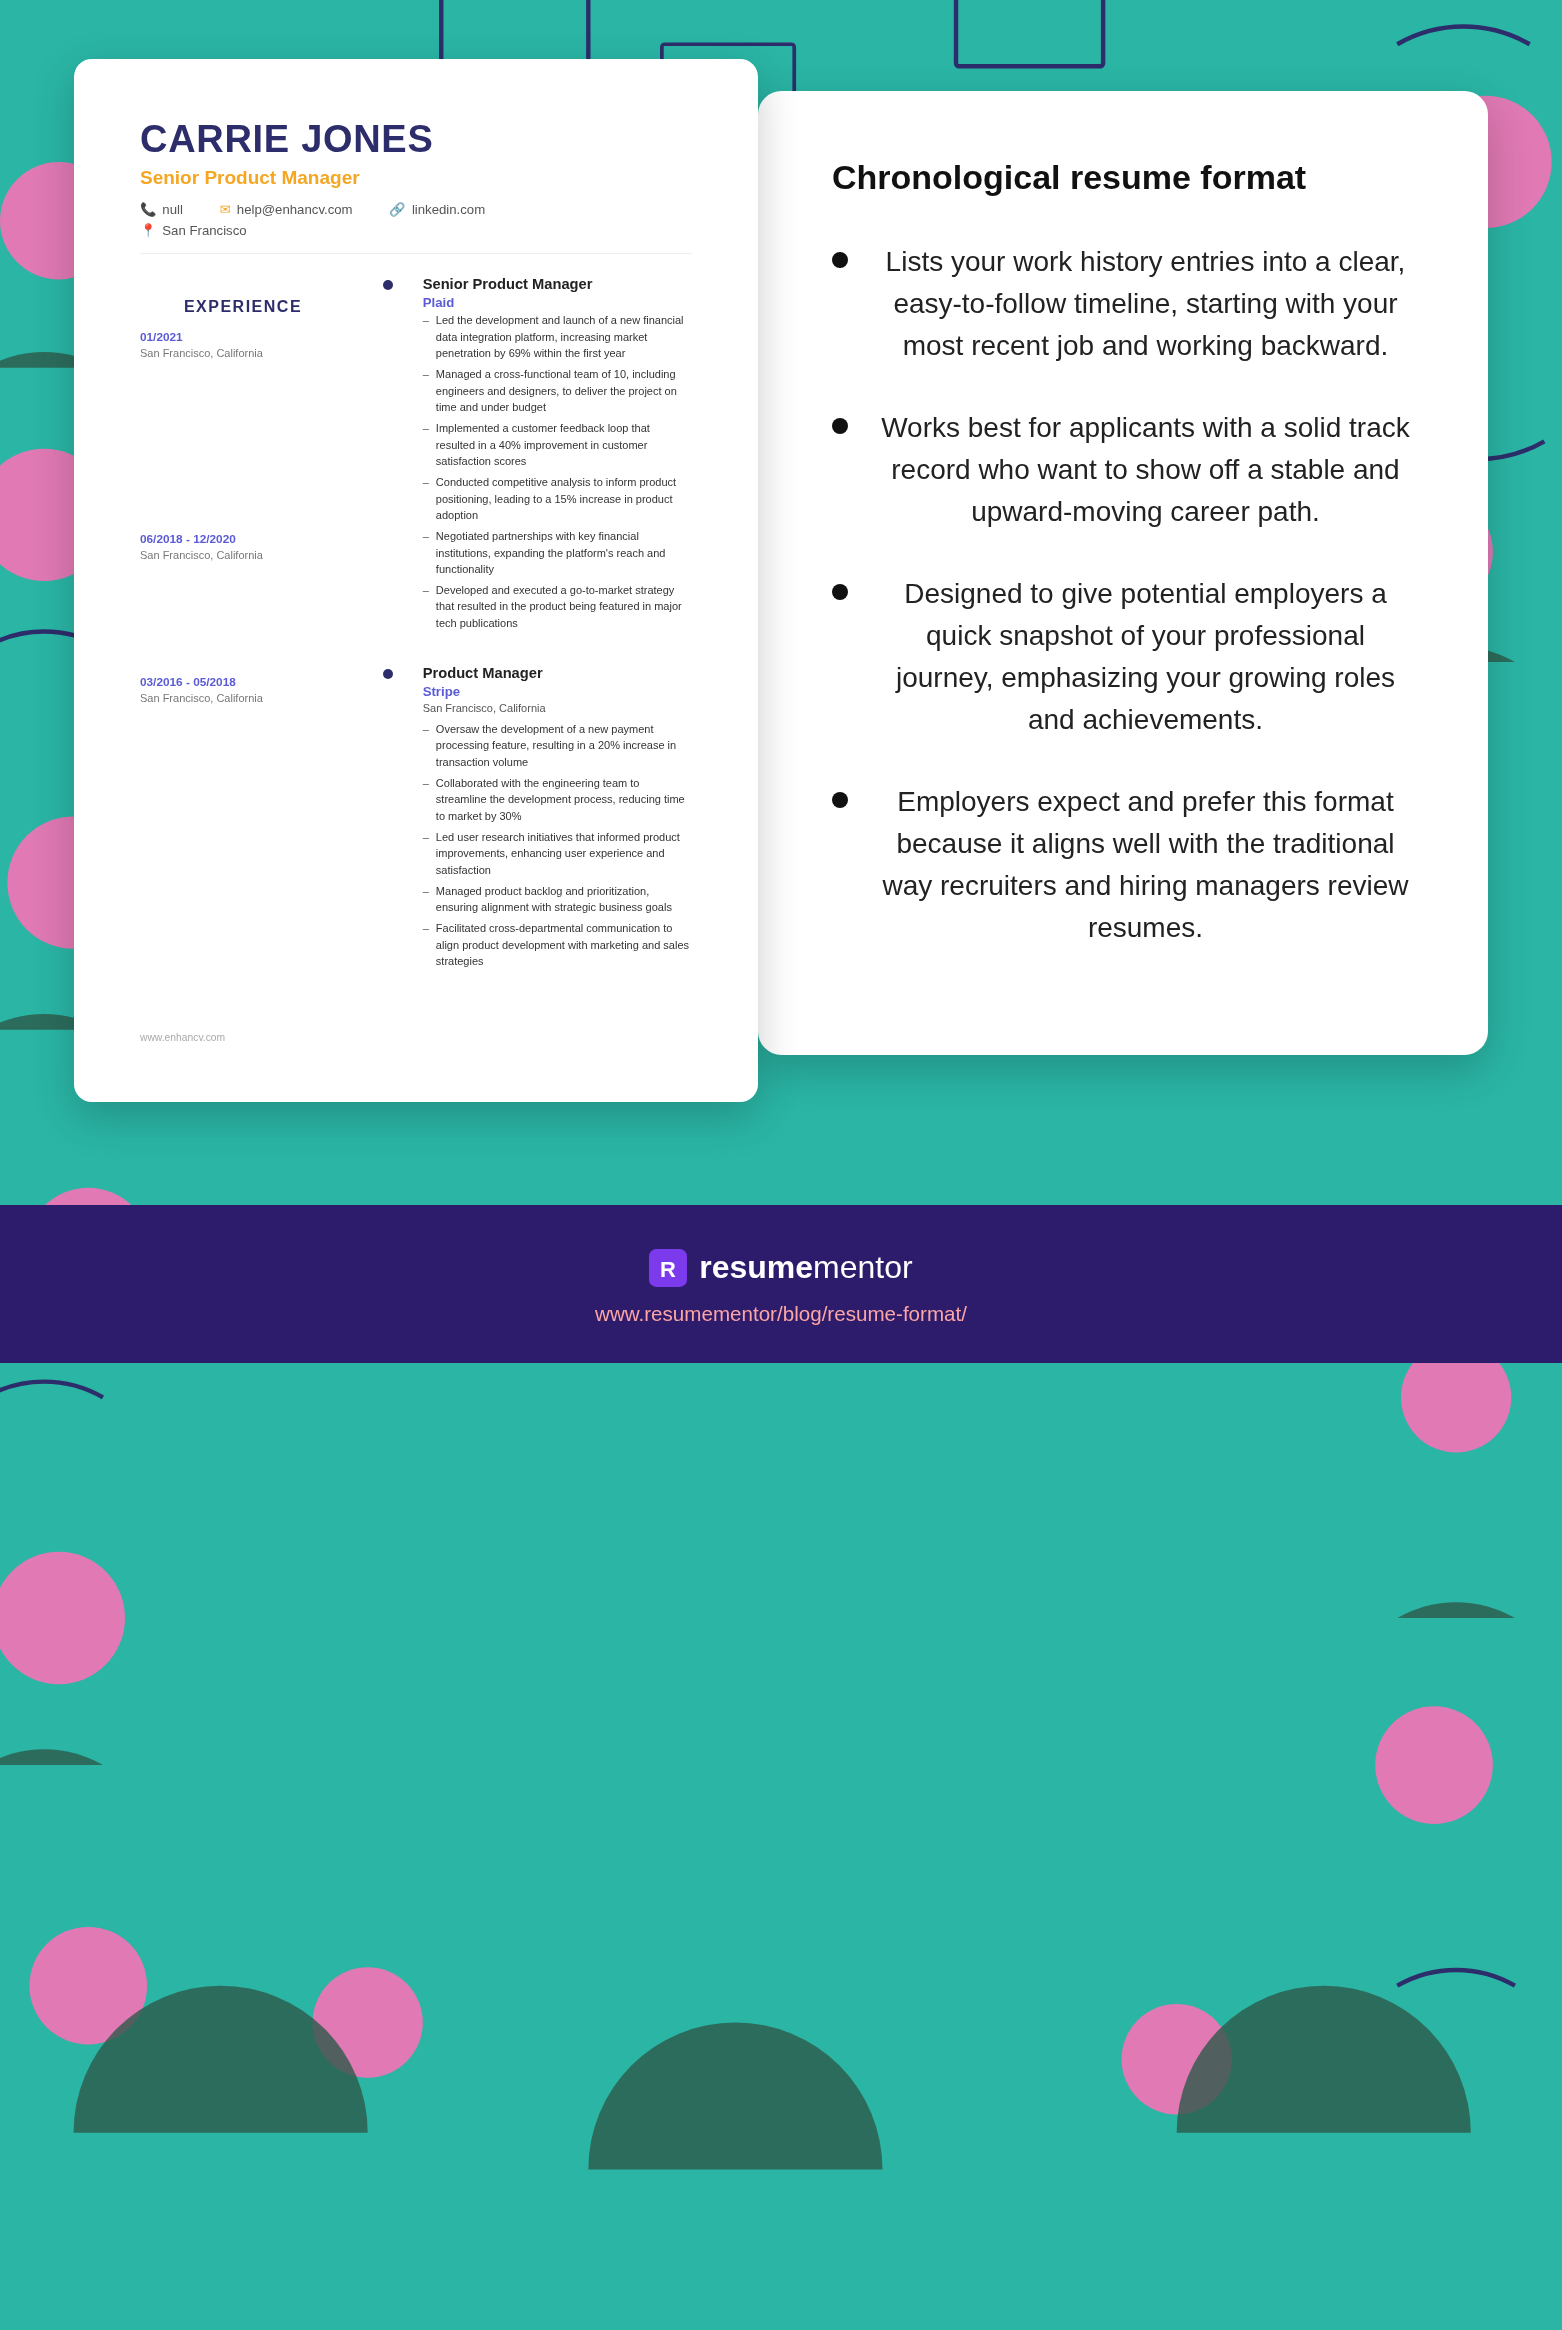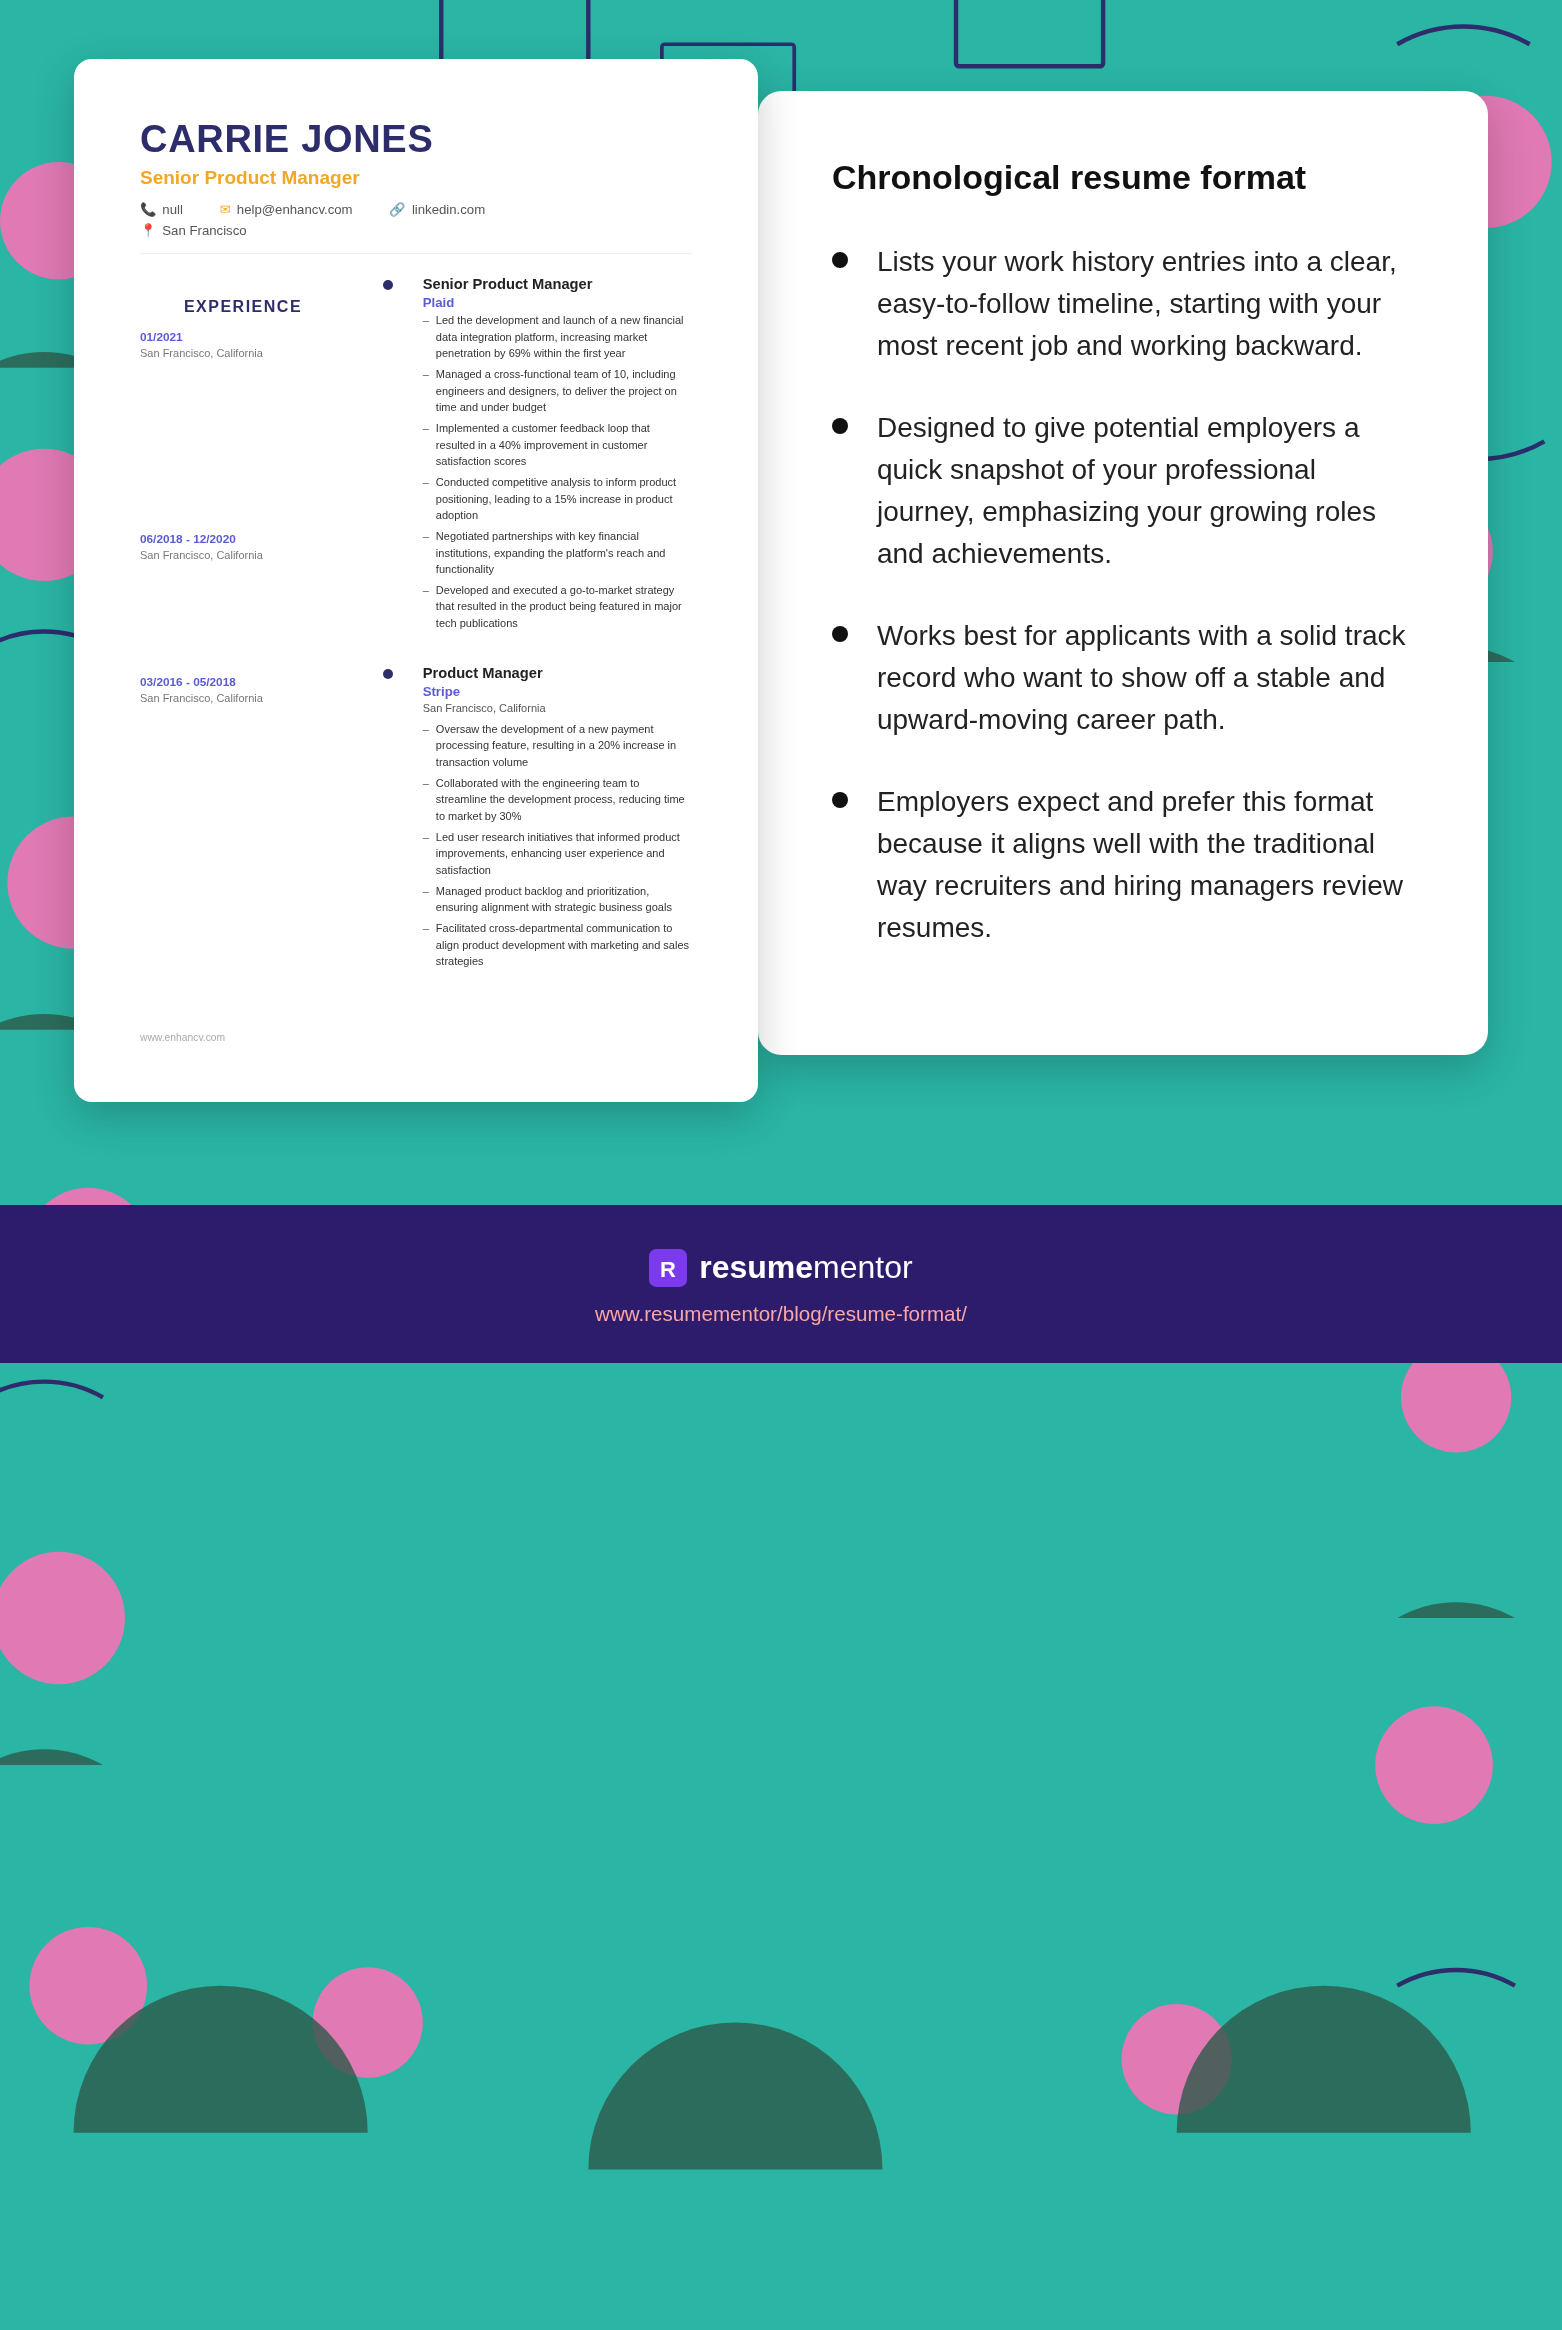--- a/index.html
+++ b/index.html
@@ -213,20 +213,21 @@
       font-size: 34px;
       font-weight: 900;
       color: #111;
       margin-bottom: 44px;
       line-height: 1.2;
     }
 
     .info-list {
       list-style: none;
       padding: 0;
+      text-align: center;
     }
 
     .info-list li {
       display: flex;
       align-items: flex-start;
       margin-bottom: 40px;
       font-size: 28px;
       color: #222;
       line-height: 1.5;
     }
@@ -420,25 +421,25 @@
 
   <div class="info-card">
     <div class="info-card-title">Chronological resume format</div>
     <ul class="info-list">
       <li>
         <div class="info-bullet"></div>
         <span>Lists your work history entries into a clear, easy-to-follow timeline, starting with your most recent job and working backward.</span>
       </li>
       <li>
         <div class="info-bullet"></div>
-        <span>Designed to give potential employers a quick snapshot of your professional journey, emphasizing your growing roles and achievements.</span>
+        <span>Works best for applicants with a solid track record who want to show off a stable and upward-moving career path.</span>
       </li>
       <li>
         <div class="info-bullet"></div>
-        <span>Works best for applicants with a solid track record who want to show off a stable and upward-moving career path.</span>
+        <span>Designed to give potential employers a quick snapshot of your professional journey, emphasizing your growing roles and achievements.</span>
       </li>
       <li>
         <div class="info-bullet"></div>
         <span>Employers expect and prefer this format because it aligns well with the traditional way recruiters and hiring managers review resumes.</span>
       </li>
     </ul>
   </div>
 
 </div>
 

